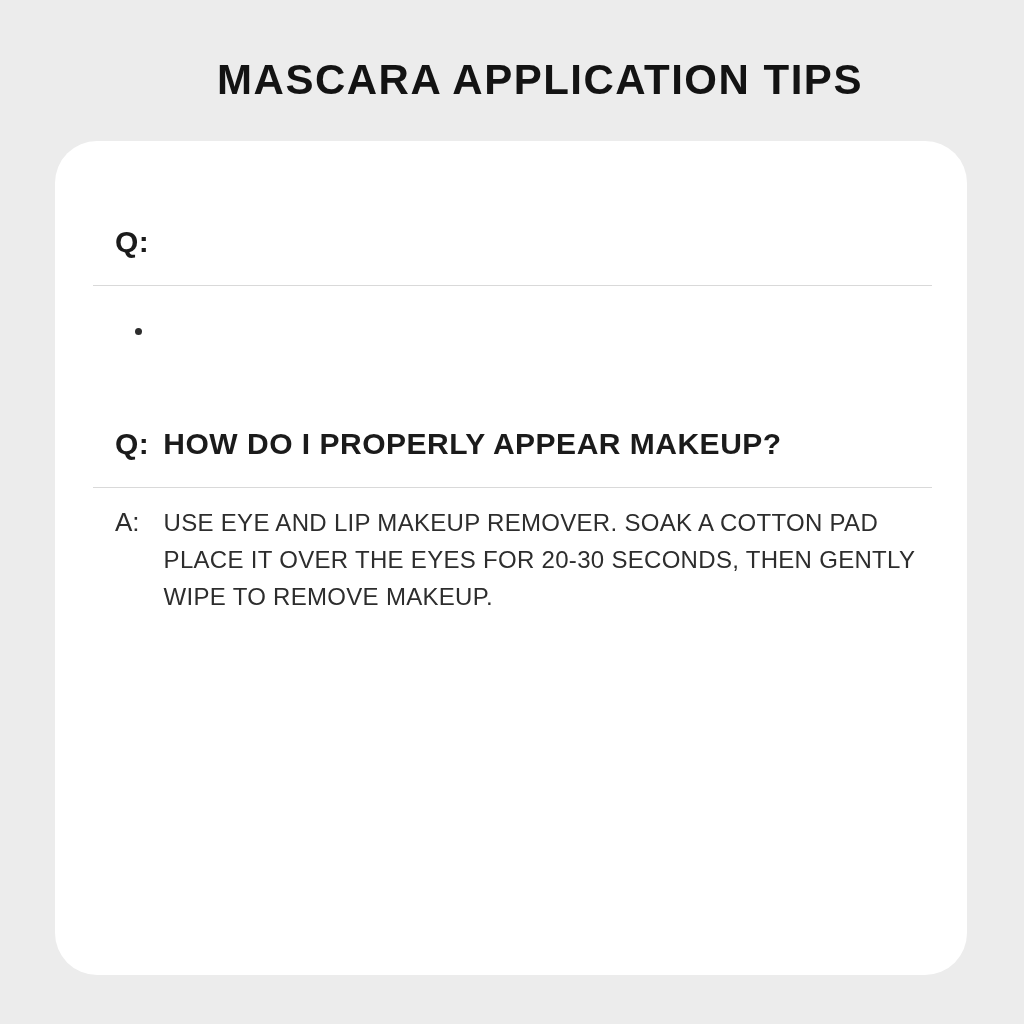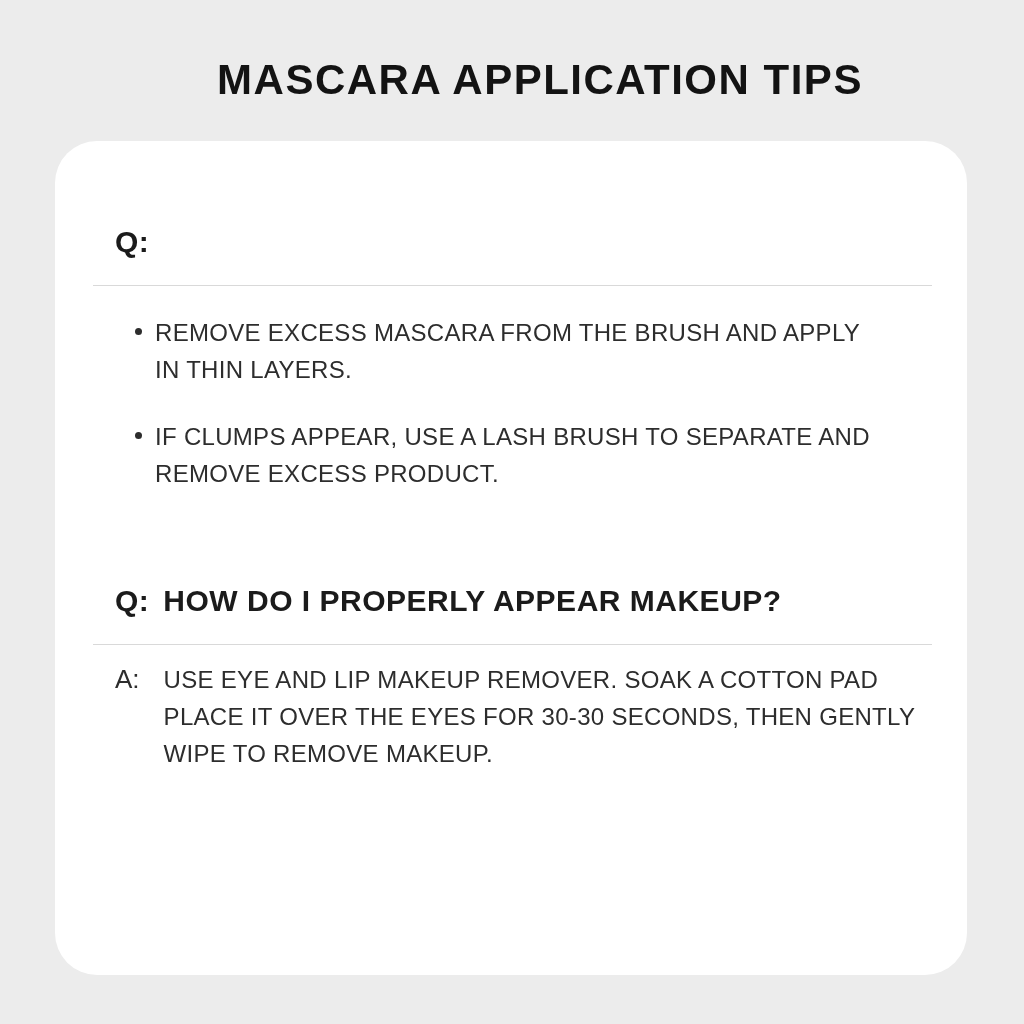--- a/index.html
+++ b/index.html
@@ -106,39 +106,32 @@
   <div class="card">
 
     <section>
       <h2 class="question first">
         <span>Q:</span>
       </h2>
       <hr class="divider">
       <ul class="bullets">
         <li class="bullet">
           <span class="dot"></span>
-          <span class="body-text">REMOVE EXCESS MASCARA FROM THE BRUSH AND APPLY
-IN THIN LAYERS.</span>
-        </li>
-        <li class="bullet">
-          <span class="dot"></span>
-          <span class="body-text">IF CLUMPS APPEAR, USE A LASH BRUSH TO SEPARATE AND
-REMOVE EXCESS PRODUCT.</span>
         </li>
       </ul>
     </section>
 
     <section>
       <h2 class="question second">
         <span>Q:</span>
         <span>HOW DO I PROPERLY APPEAR MAKEUP?</span>
       </h2>
       <hr class="divider">
       <div class="answer">
         <span class="answer-label">A:</span>
         <span class="body-text">USE EYE AND LIP MAKEUP REMOVER. SOAK A COTTON PAD
-PLACE IT OVER THE EYES FOR 30-30 SECONDS, THEN GENTLY
+PLACE IT OVER THE EYES FOR 20-30 SECONDS, THEN GENTLY
 WIPE TO REMOVE MAKEUP.</span>
       </div>
     </section>
 
   </div>
 </div>
 
 </body></html>

